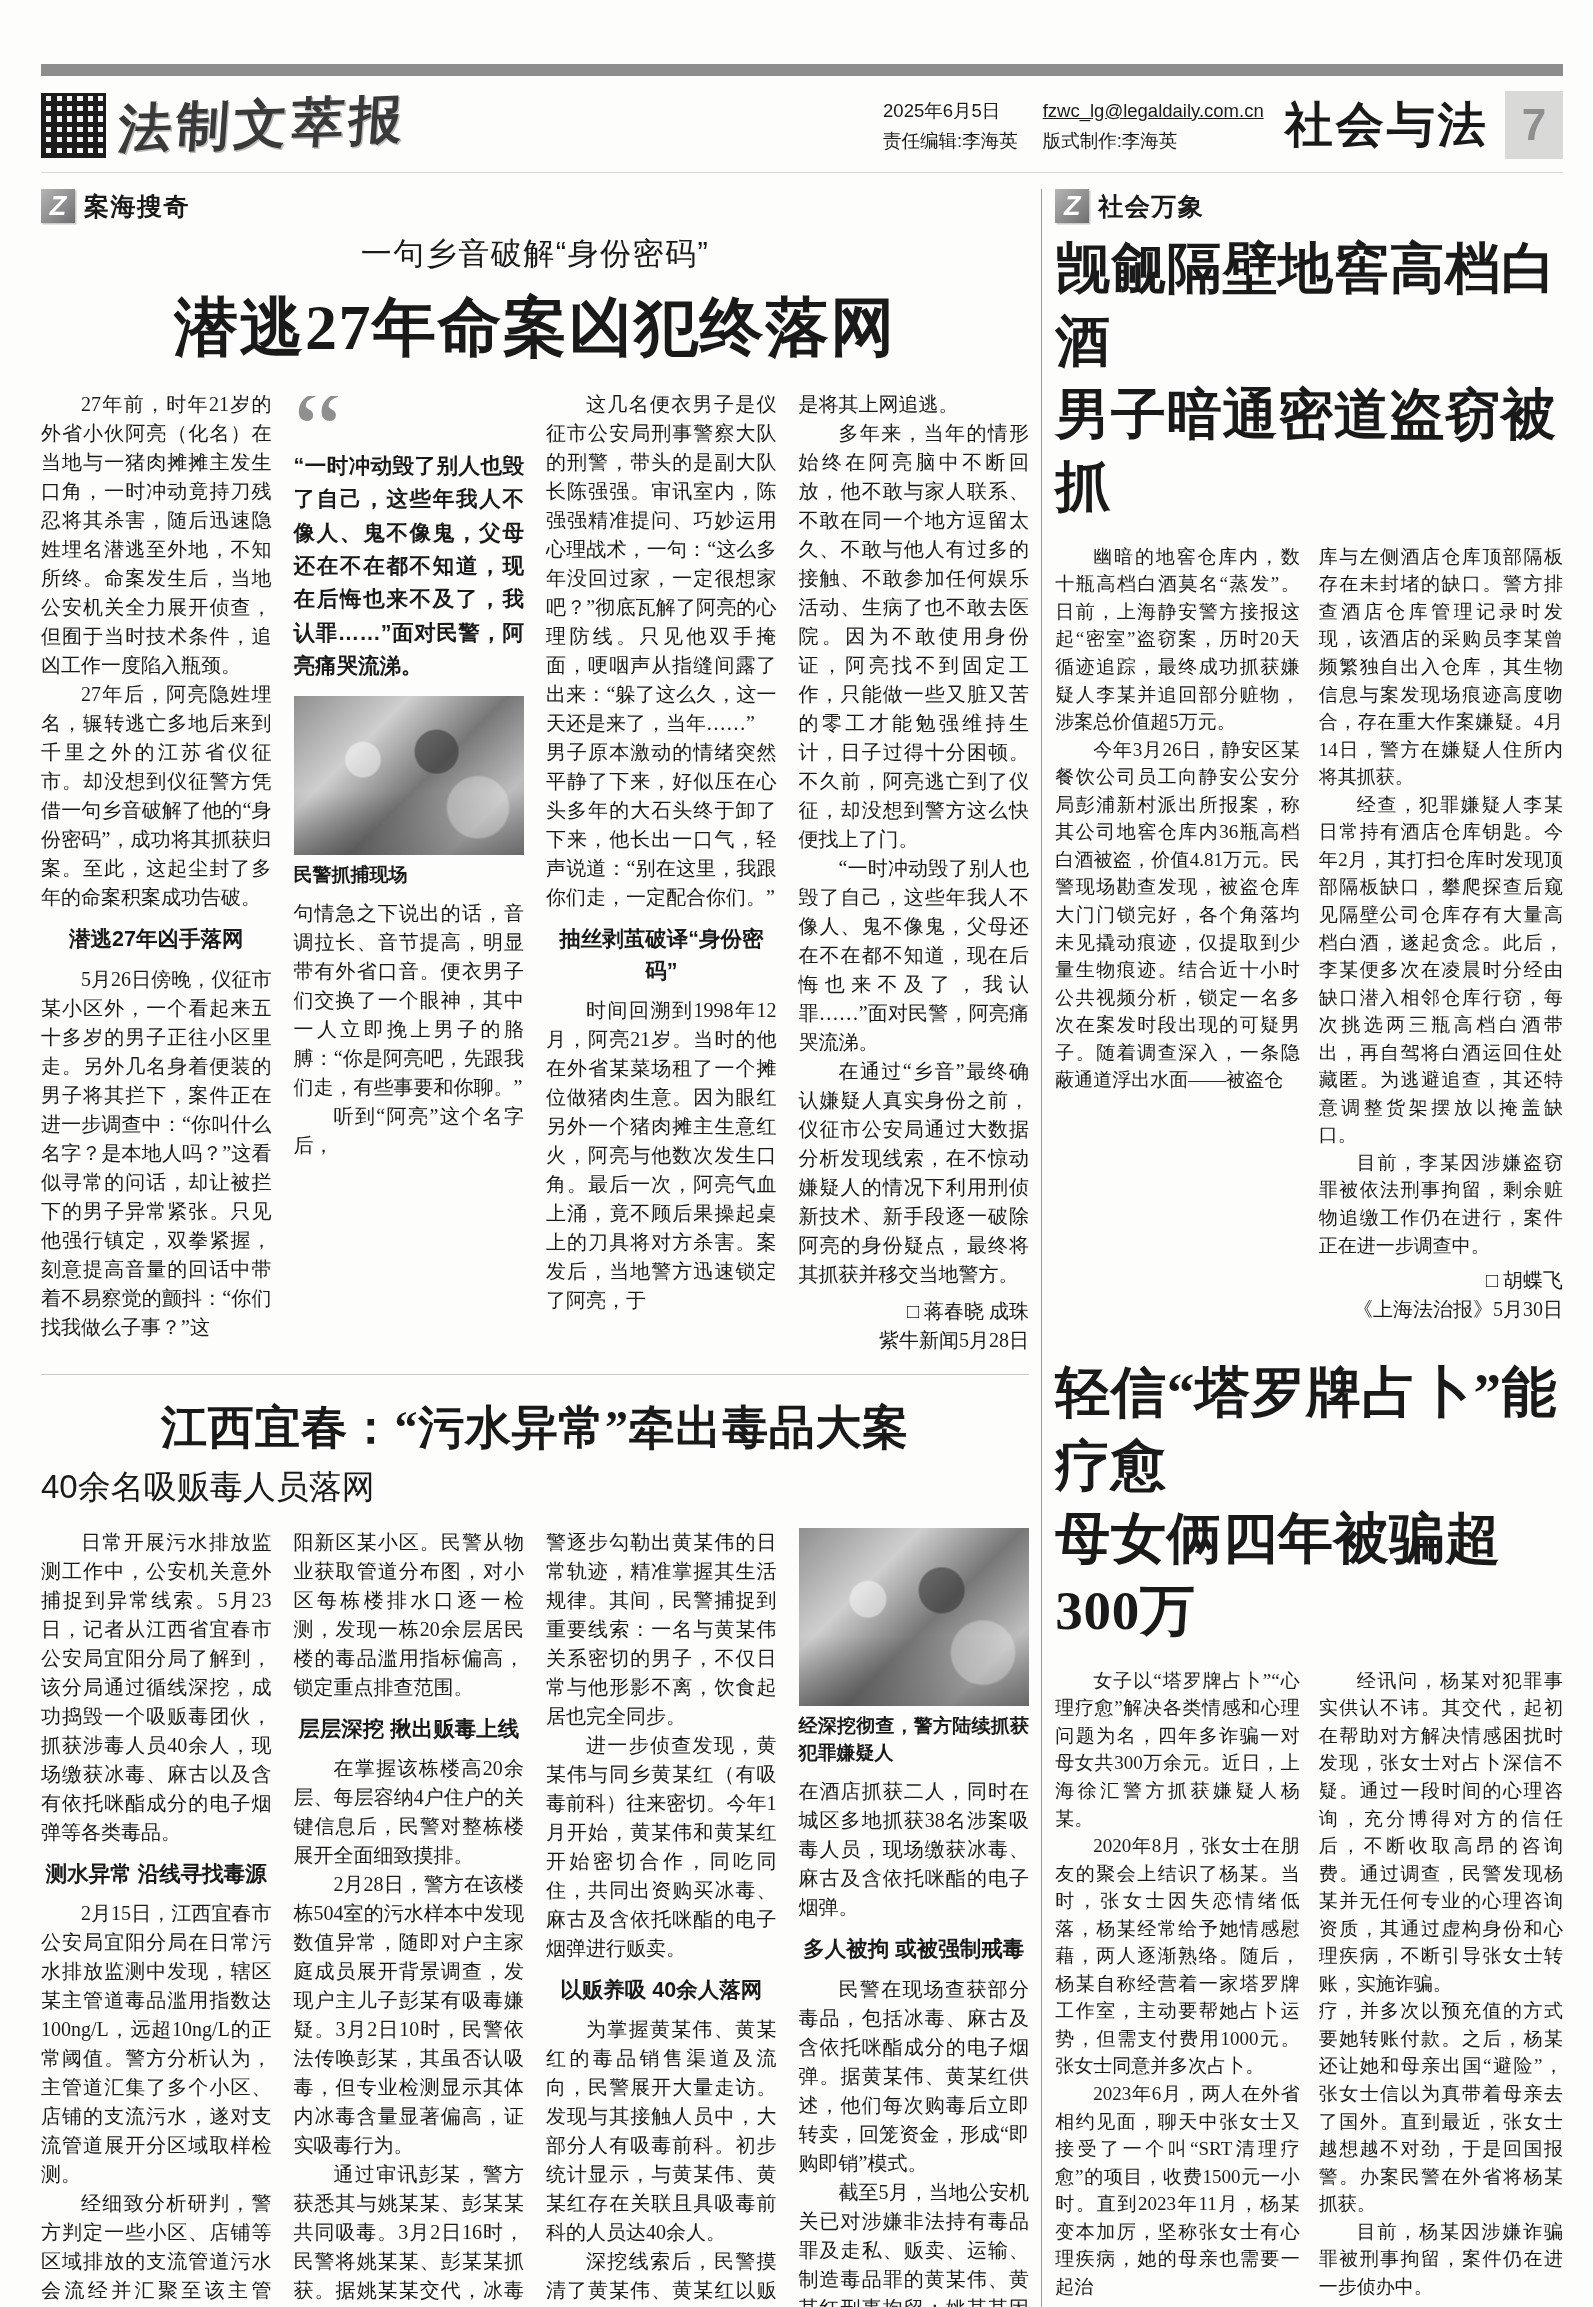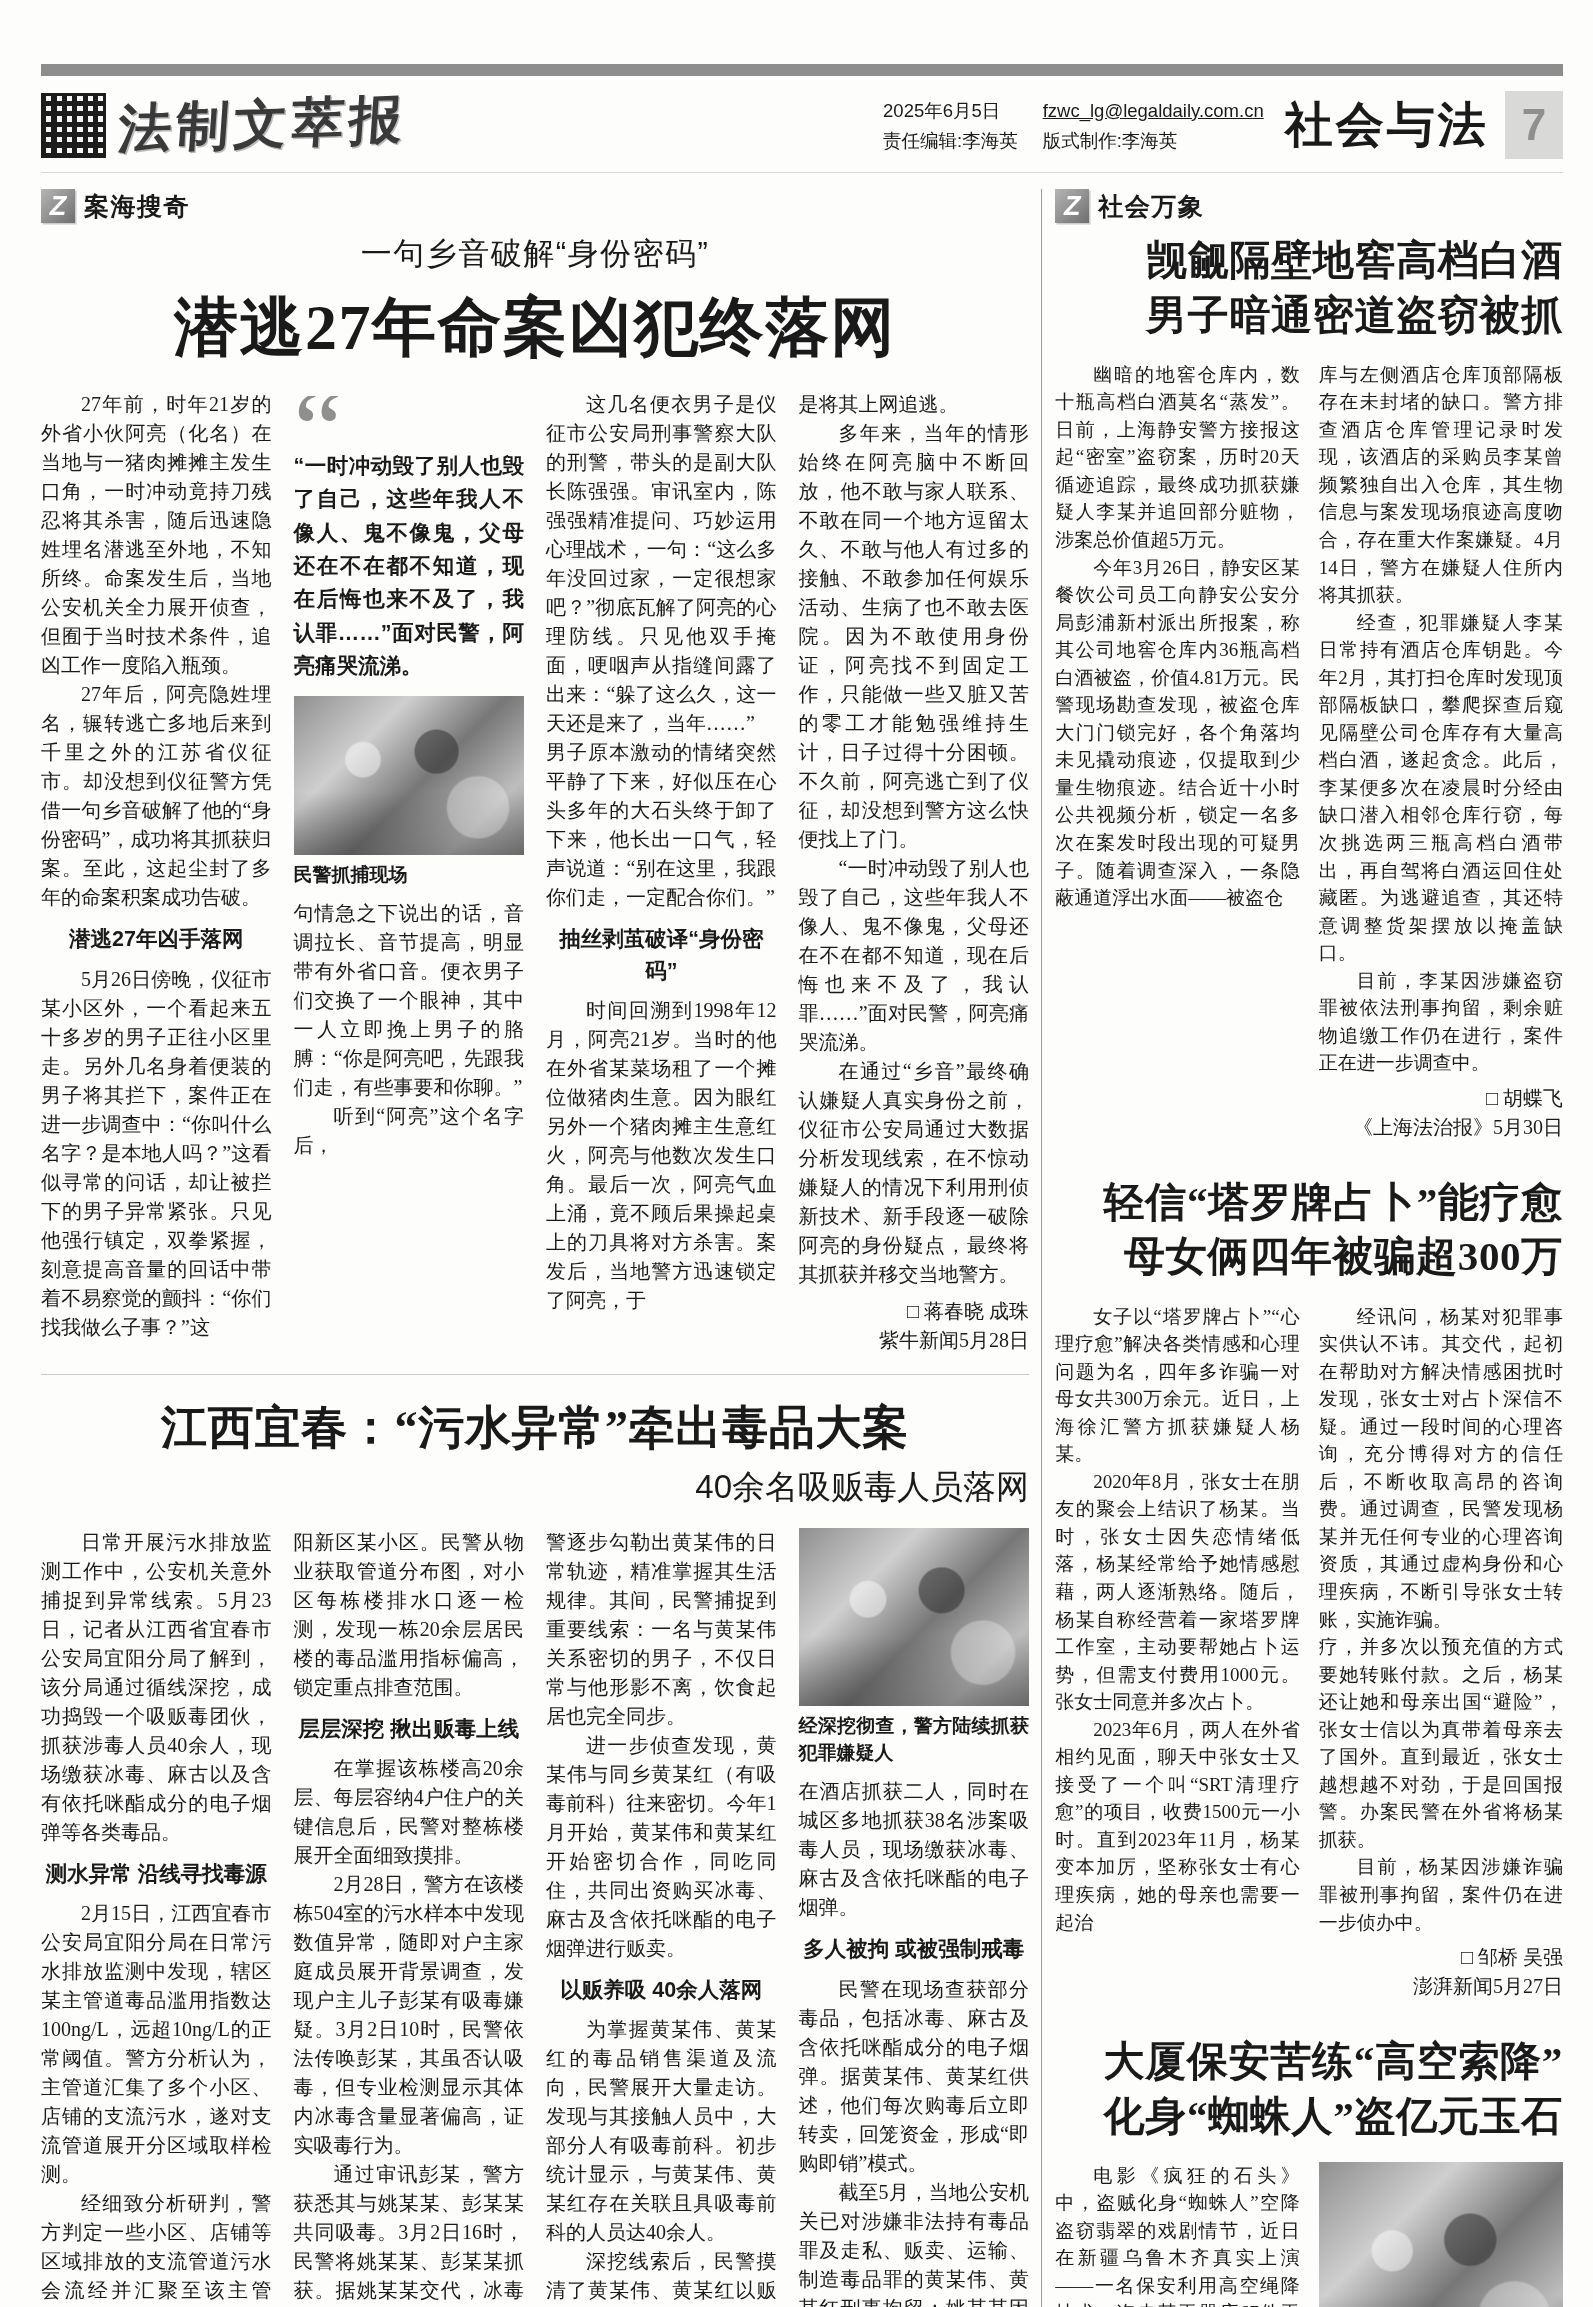--- a/index.html
+++ b/index.html
@@ -32,22 +32,22 @@
   
   .zlabel{display:flex;align-items:center;gap:9px;margin-bottom:10.4px;}
   .zicon{width:34px;height:34px;background:linear-gradient(135deg,#b5b5b5,#6f6f6f);
          color:#fff;font-weight:bold;font-style:italic;font-size:27px;line-height:34px;
          text-align:center;font-family:"Liberation Sans",sans-serif;box-shadow:1.5px 1.5px 0 #ccc;}
   .zlabel-text{font-size:25px;font-weight:bold;font-family:Liberation Sans, sans-serif;letter-spacing:1.5px;}
   
   .kicker{font-size:31px;text-align:center;font-family:"Liberation Sans",sans-serif;margin:4.4px 0 9px;letter-spacing:1.5px;}
   .headline-xl{font-size:64px;font-weight:bold;text-align:center;letter-spacing:1.5px;margin:3px 0 19px;}
   .headline-lg{font-size:46px;font-weight:bold;text-align:center;letter-spacing:0.7px;margin:22px 0 6px;}
-  .subtitle{font-size:33px;text-align:right;font-family:"Liberation Sans",sans-serif;margin:4.4px 0 18px;}
-  .headline-md{font-size:41px;font-weight:bold;line-height:1.32;margin:0 0 19px;letter-spacing:0.7px;text-align:right;}
+  .subtitle{font-size:33px;text-align:left;font-family:"Liberation Sans",sans-serif;margin:4.4px 0 18px;}
+  .headline-md{font-size:55px;font-weight:bold;line-height:1.32;margin:0 0 19px;letter-spacing:0.7px;}
   
   .cols{display:flex;gap:22px;align-items:flex-start;}
   .col{flex:1;font-size:20px;line-height:1.45;text-align:justify;}
   .para{margin:0;}
   .para.p{text-indent:2em;}
   .para.cont{text-indent:0;}
   .para.h{font-weight:bold;font-family:Liberation Sans, sans-serif;text-align:center;
           text-indent:0;font-size:21.5px;margin:12px 0 9px;}
   .byline{margin-top:7.4px;text-align:right;font-size:20px;}
   .byline-src{text-align:right;font-size:20px;}

